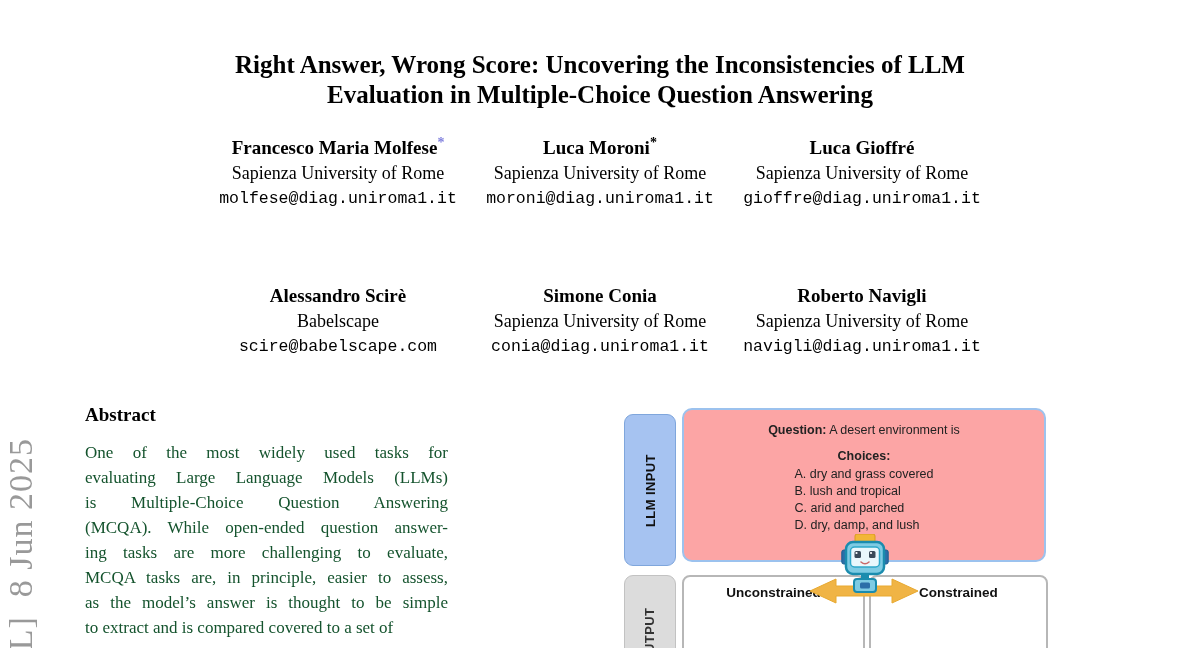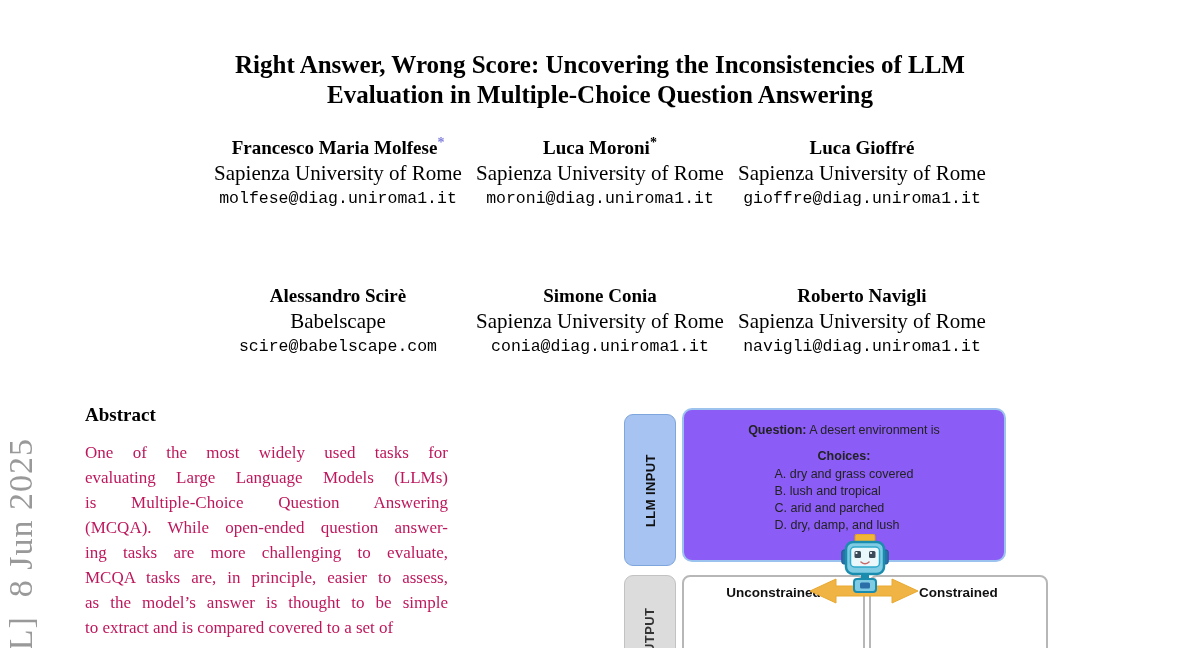--- a/index.html
+++ b/index.html
@@ -39,40 +39,40 @@
   .authors-row {
     position: absolute;
     left: 0; width: 1200px;
     display: flex;
     justify-content: center;
   }
   .authors-row.row1 { top: 131px; }
   .authors-row.row2 { top: 284px; }
   .author-cell { width: 262px; text-align: center; }
   .author-name { font-weight: bold; font-size: 19px; line-height: 24px; }
-  .author-affil { font-size: 21px; line-height: 26px; }
+  .author-affil { font-size: 18px; line-height: 26px; }
   .author-email {
     font-family: "Liberation Mono", monospace;
     font-size: 16.5px; line-height: 26px;
     white-space: nowrap;
   }
   .marker { font-weight: bold; font-size: 14px; vertical-align: super; }
 
   
   .abstract-heading {
     position: absolute;
     top: 404px; left: 85px; width: 363px;
     text-align: left;
     font-weight: bold; font-size: 19px;
   }
   .abstract-body {
     position: absolute;
     top: 440px; left: 85px; width: 363px;
     font-size: 17px; line-height: 25px;
-    color: #be185d;
+    color: #14532d;
   }
   .abs-line { text-align: justify; text-align-last: justify; }
   .abs-line.last { text-align-last: left; }
 
   
   .figure { position: absolute; left: 622px; top: 408px; width: 438px; height: 400px; font-family: "Liberation Sans", sans-serif; }
 
   .fig-side-label {
     position: absolute;
     width: 52px;
@@ -85,22 +85,22 @@
     white-space: nowrap;
     font-weight: bold; font-size: 13px; letter-spacing: .4px;
     color: #111;
   }
   .label-input { left: 2px; top: 6px; height: 152px; background: #a6c3f1; border: 1px solid #7fa6dc; }
   .label-output { left: 2px; top: 167px; height: 152px; background: #dcdcdc; border: 1px solid #c2c2c2; }
   .label-output > span { color: #333; }
 
   .fig-input-box {
     position: absolute;
-    left: 60px; top: 0; width: 324px; height: 154px;
-    background: #8b5cf6;
+    left: 60px; top: 0; width: 364px; height: 154px;
+    background: #fca5a5;
     border: 2px solid #9cc2ee;
     border-radius: 10px;
     box-sizing: border-box;
     text-align: center;
     font-size: 12.5px; color: #222;
     padding-top: 13px;
   }
   .fig-question { margin-bottom: 12px; }
   .fig-choices-label { font-weight: bold; margin-bottom: 3px; }
   .fig-choices { display: inline-block; text-align: left; line-height: 17px; }

